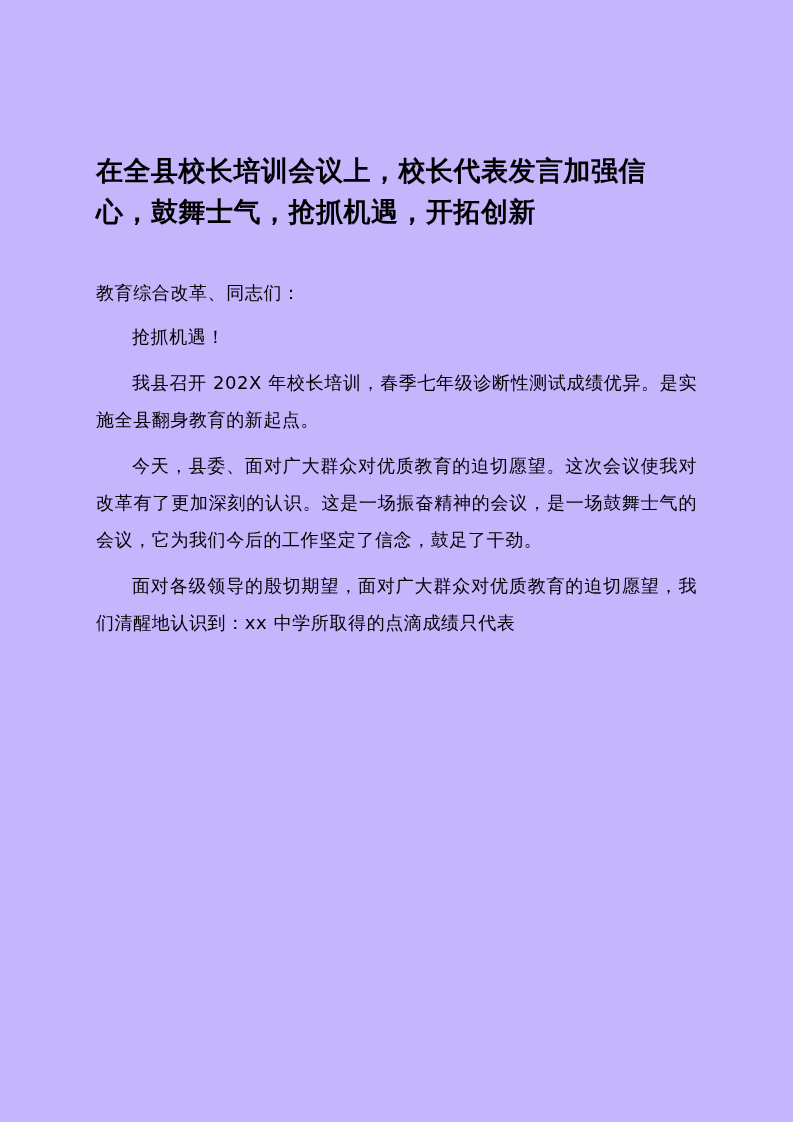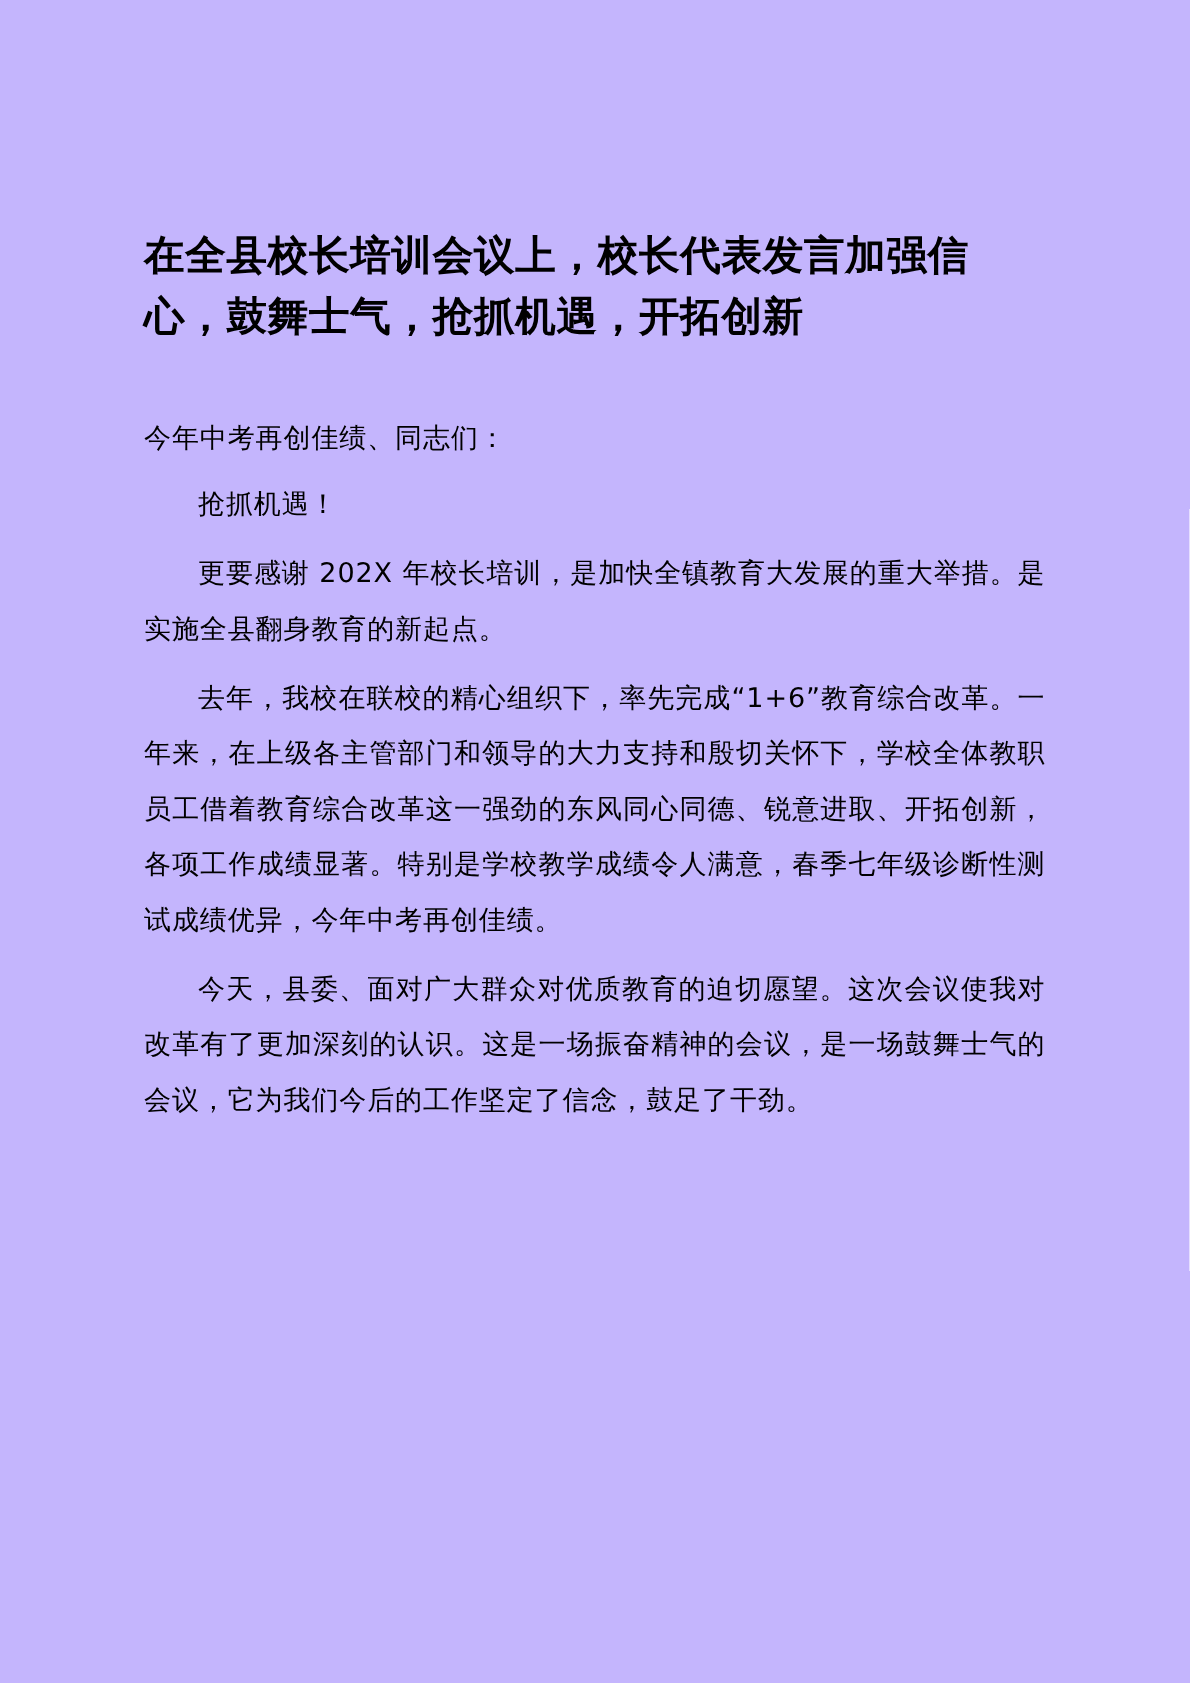--- a/index.html
+++ b/index.html
@@ -48,20 +48,20 @@
     text-justify: inter-ideograph;
   }
 </style>
 </head>
 <body>
 
 <div class="page">
 
   <h1 class="doc-title">在全县校长培训会议上，校长代表发言加强信心，鼓舞士气，抢抓机遇，开拓创新</h1>
 
-  <p class="salutation">今年中考再创佳绩、同志们：</p>
+  <p class="salutation">教育综合改革、同志们：</p>
 
   <p class="para">抢抓机遇！</p>
-  <p class="para">更要感谢 202X 年校长培训，是加快全镇教育大发展的重大举措。是实施全县翻身教育的新起点。</p>
-  <p class="para">去年，我校在联校的精心组织下，率先完成“1+6”教育综合改革。一年来，在上级各主管部门和领导的大力支持和殷切关怀下，学校全体教职员工借着教育综合改革这一强劲的东风同心同德、锐意进取、开拓创新，各项工作成绩显著。特别是学校教学成绩令人满意，春季七年级诊断性测试成绩优异，今年中考再创佳绩。</p>
+  <p class="para">我县召开 202X 年校长培训，春季七年级诊断性测试成绩优异。是实施全县翻身教育的新起点。</p>
   <p class="para">今天，县委、面对广大群众对优质教育的迫切愿望。这次会议使我对改革有了更加深刻的认识。这是一场振奋精神的会议，是一场鼓舞士气的会议，它为我们今后的工作坚定了信念，鼓足了干劲。</p>
+  <p class="para">面对各级领导的殷切期望，面对广大群众对优质教育的迫切愿望，我们清醒地认识到：xx 中学所取得的点滴成绩只代表</p>
 
 </div>
 
 </body></html>

